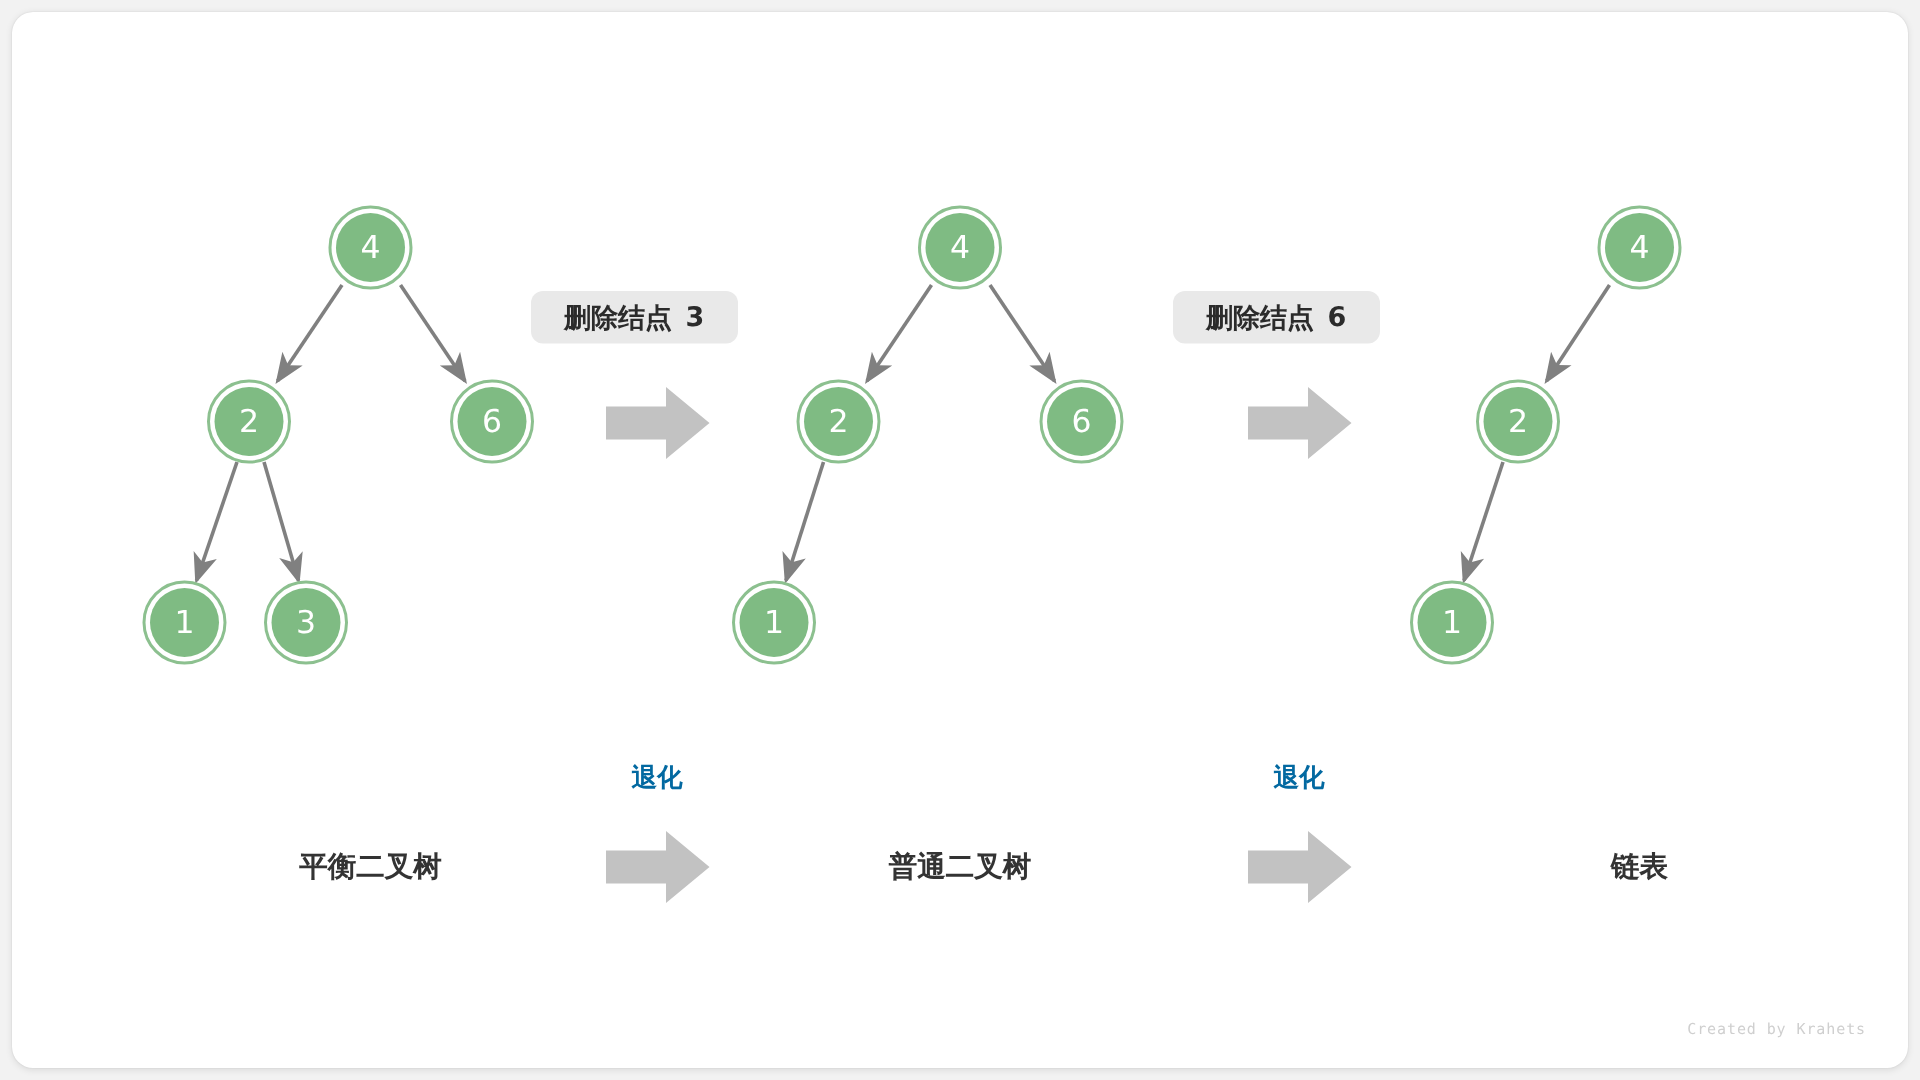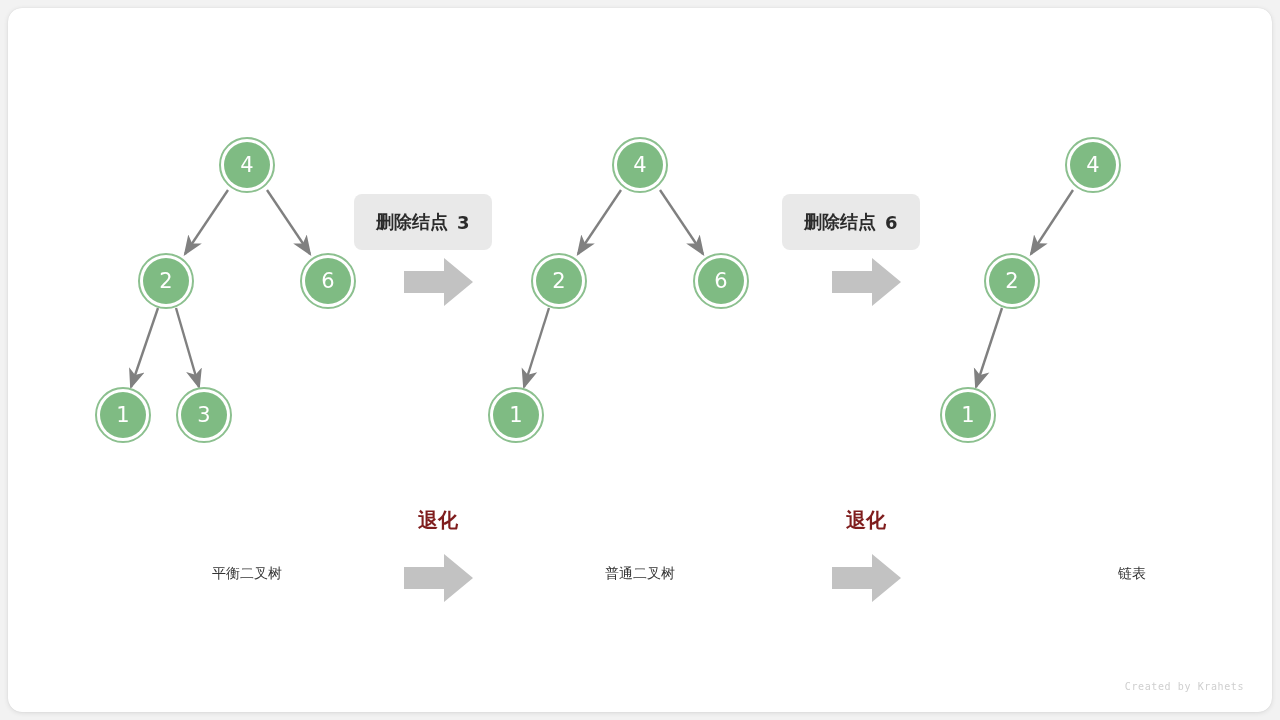--- a/index.html
+++ b/index.html
@@ -73,21 +73,21 @@
     font-weight: 400;
     line-height: 1;
     font-family: "DejaVu Sans", "Liberation Sans", sans-serif;
   }
 
   
   .op-pill {
     position: absolute;
     background: #e9e9e9;
     border-radius: 8px;
-    height: 56px;
+    height: 35px;
     display: flex;
     align-items: center;
     justify-content: center;
     padding: 0 22px;
     box-sizing: border-box;
     color: #2b2b2b;
     font-size: 18px;
     font-weight: bold;
     white-space: nowrap;
   }
@@ -101,30 +101,30 @@
     position: absolute;
     color: #c2c2c2;
   }
   .block-arrow svg { display: block; }
 
   
   .caption {
     position: absolute;
     text-align: center;
     color: #333333;
-    font-size: 14px;
-    font-weight: normal;
+    font-size: 19px;
+    font-weight: bold;
     white-space: nowrap;
     transform: translateX(-50%);
   }
   .transition-label {
     position: absolute;
     text-align: center;
-    color: #7f1d1d;
-    font-size: 20px;
+    color: #0369a1;
+    font-size: 17px;
     font-weight: bold;
     white-space: nowrap;
     transform: translateX(-50%);
   }
 
   
   .watermark {
     position: absolute;
     right: 36px;
     bottom: 28px;
@@ -257,17 +257,17 @@
       <svg width="70" height="52" viewBox="0 0 70 52" xmlns="http://www.w3.org/2000/svg">
         <path d="M0,15 L40,15 L40,2 L69,26 L40,50 L40,37 L0,37 Z" fill="#c2c2c2"></path>
       </svg>
     </div>
 
     <div class="transition-label" style="left:438px; top:507px;">退化</div>
     <div class="transition-label" style="left:866px; top:507px;">退化</div>
 
     <div class="caption" style="left:247px; top:565px;">平衡二叉树</div>
     <div class="caption" style="left:640px; top:565px;text-align:center;">普通二叉树</div>
-    <div class="caption" style="left:1132px; top:565px;">链表</div>
+    <div class="caption" style="left:1093px; top:565px;">链表</div>
 
     <div class="watermark">Created by Krahets</div>
   </div>
 </div>
 
 </body></html>

